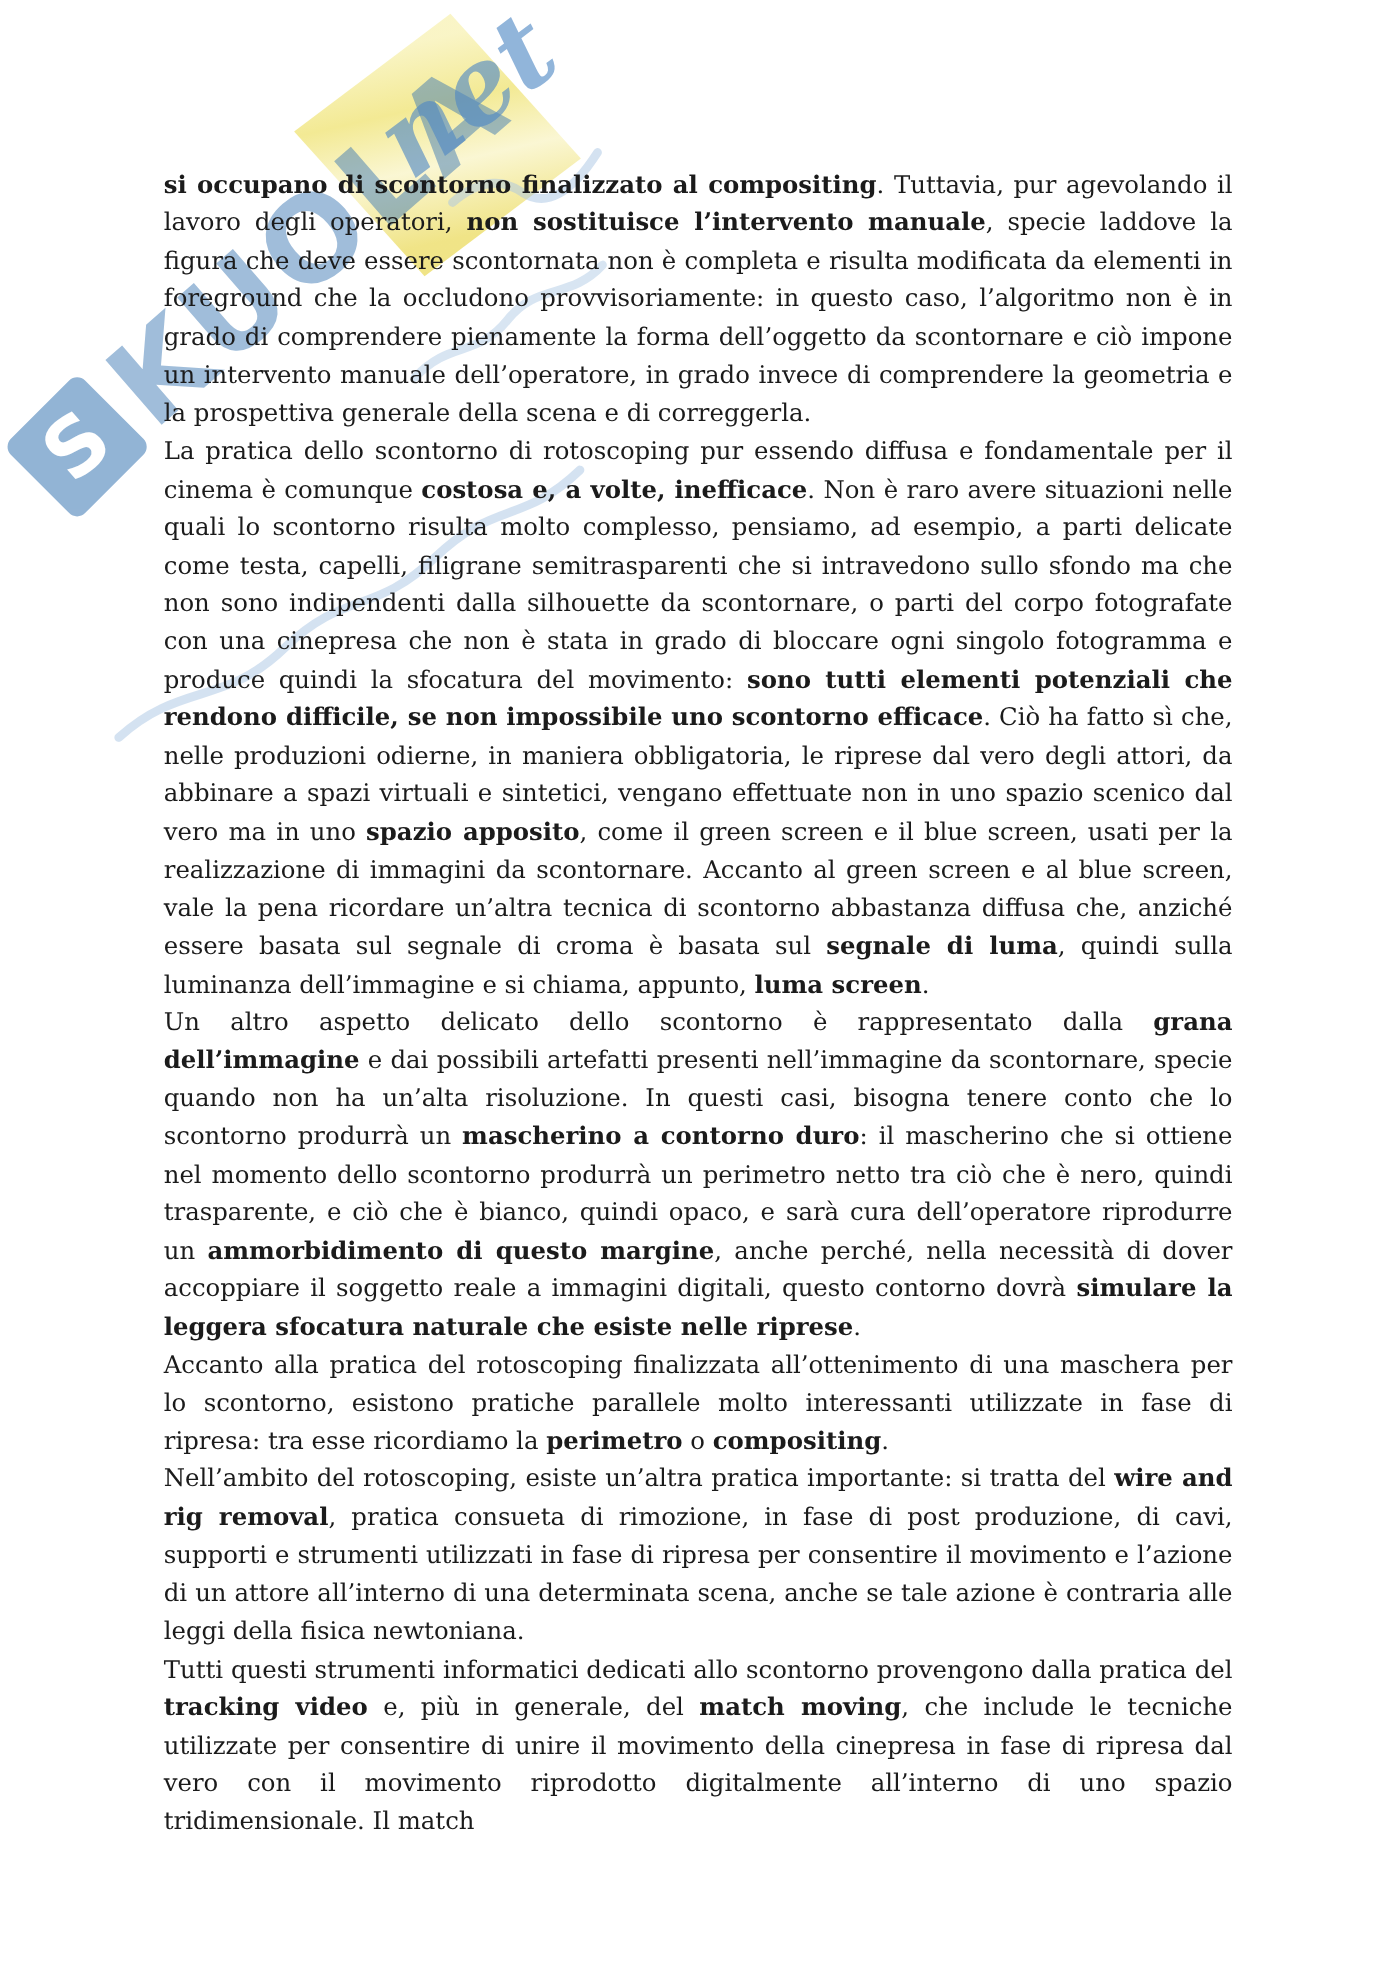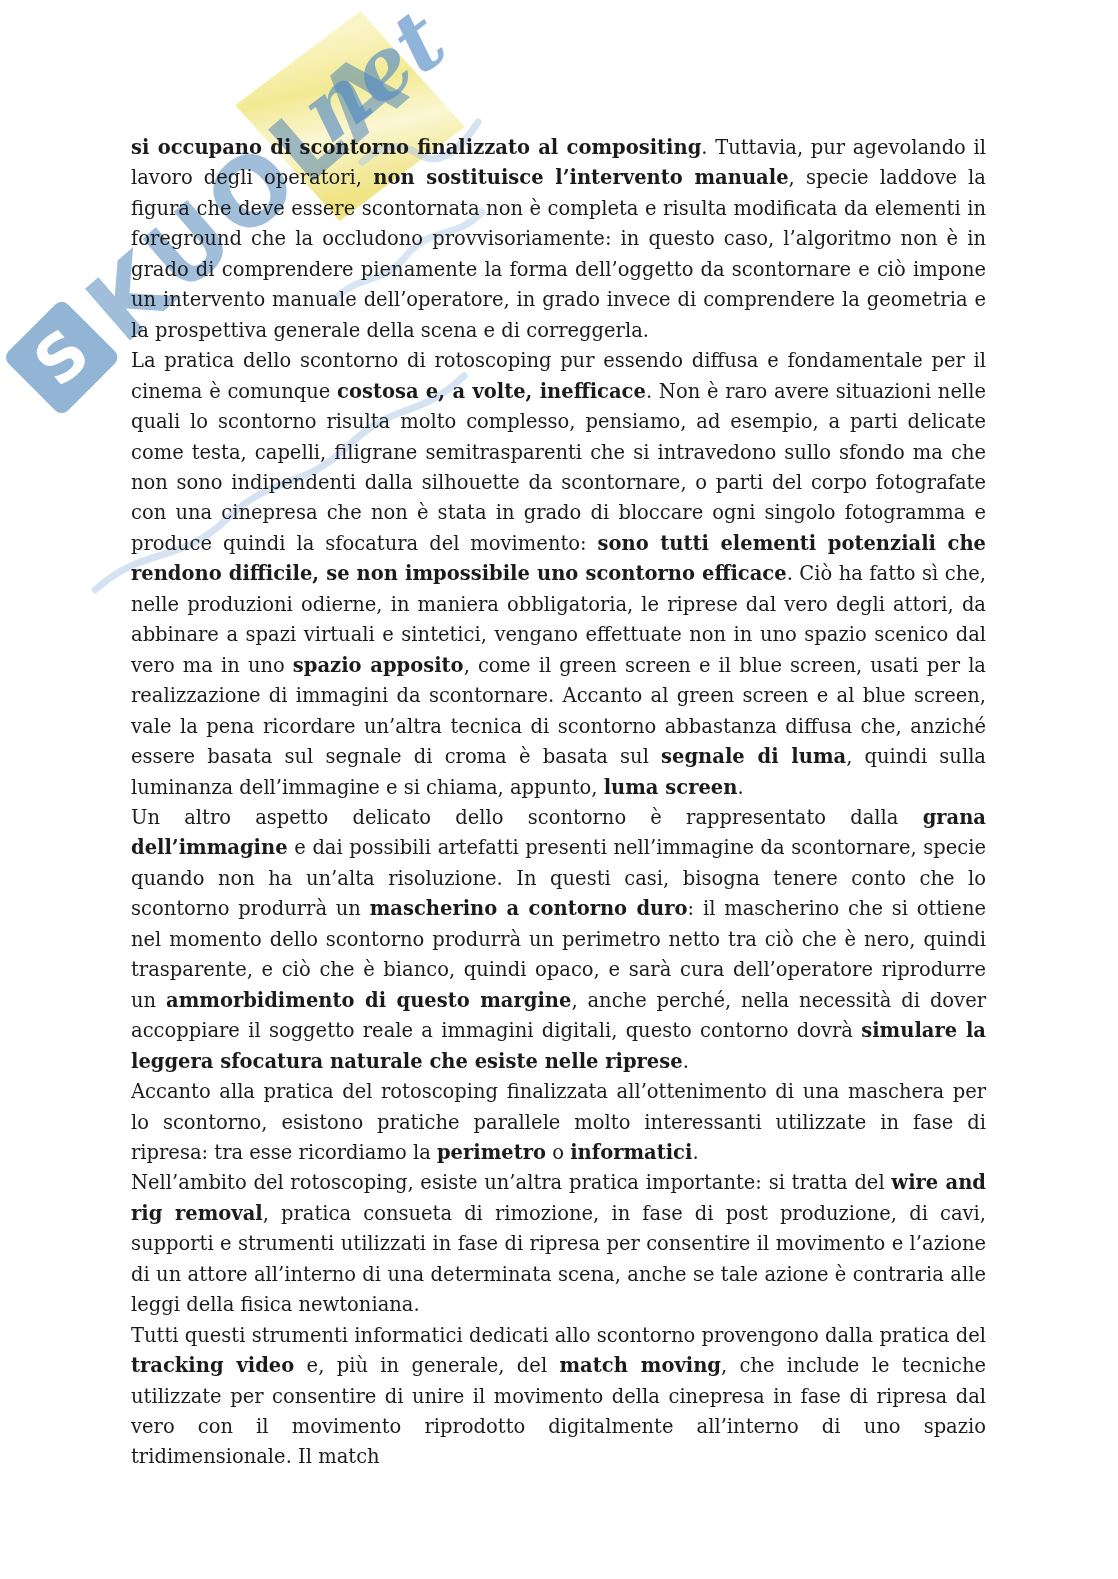--- a/index.html
+++ b/index.html
@@ -121,16 +121,16 @@
     <span class="wm-letters">KUOLA</span>
   </div>
 
   <div class="wm-net">net</div>
 </div>
 
 <div class="doc">
     <p><span class="b">si occupano di scontorno finalizzato al compositing</span><span>. Tuttavia, pur agevolando il lavoro degli operatori, </span><span class="b">non sostituisce l’intervento manuale</span><span>, specie laddove la figura che deve essere scontornata non è completa e risulta modificata da elementi in foreground che la occludono provvisoriamente: in questo caso, l’algoritmo non è in grado di comprendere pienamente la forma dell’oggetto da scontornare e ciò impone un intervento manuale dell’operatore, in grado invece di comprendere la geometria e la prospettiva generale della scena e di correggerla.</span></p>
     <p><span>La pratica dello scontorno di rotoscoping pur essendo diffusa e fondamentale per il cinema è comunque </span><span class="b">costosa e, a volte, inefficace</span><span>. Non è raro avere situazioni nelle quali lo scontorno risulta molto complesso, pensiamo, ad esempio, a parti delicate come testa, capelli, filigrane semitrasparenti che si intravedono sullo sfondo ma che non sono indipendenti dalla silhouette da scontornare, o parti del corpo fotografate con una cinepresa che non è stata in grado di bloccare ogni singolo fotogramma e produce quindi la sfocatura del movimento: </span><span class="b">sono tutti elementi potenziali che rendono difficile, se non impossibile uno scontorno efficace</span><span>. Ciò ha fatto sì che, nelle produzioni odierne, in maniera obbligatoria, le riprese dal vero degli attori, da abbinare a spazi virtuali e sintetici, vengano effettuate non in uno spazio scenico dal vero ma in uno </span><span class="b">spazio apposito</span><span>, come il green screen e il blue screen, usati per la realizzazione di immagini da scontornare. Accanto al green screen e al blue screen, vale la pena ricordare un’altra tecnica di scontorno abbastanza diffusa che, anziché essere basata sul segnale di croma è basata sul </span><span class="b">segnale di luma</span><span>, quindi sulla luminanza dell’immagine e si chiama, appunto, </span><span class="b">luma screen</span><span>.</span></p>
     <p><span>Un altro aspetto delicato dello scontorno è rappresentato dalla </span><span class="b">grana dell’immagine</span><span> e dai possibili artefatti presenti nell’immagine da scontornare, specie quando non ha un’alta risoluzione. In questi casi, bisogna tenere conto che lo scontorno produrrà un </span><span class="b">mascherino a contorno duro</span><span>: il mascherino che si ottiene nel momento dello scontorno produrrà un perimetro netto tra ciò che è nero, quindi trasparente, e ciò che è bianco, quindi opaco, e sarà cura dell’operatore riprodurre un </span><span class="b">ammorbidimento di questo margine</span><span>, anche perché, nella necessità di dover accoppiare il soggetto reale a immagini digitali, questo contorno dovrà </span><span class="b">simulare la leggera sfocatura naturale che esiste nelle riprese</span><span>.</span></p>
-    <p><span>Accanto alla pratica del rotoscoping finalizzata all’ottenimento di una maschera per lo scontorno, esistono pratiche parallele molto interessanti utilizzate in fase di ripresa: tra esse ricordiamo la </span><span class="b">perimetro</span><span> o </span><span class="b">informatici</span><span>.</span></p>
+    <p><span>Accanto alla pratica del rotoscoping finalizzata all’ottenimento di una maschera per lo scontorno, esistono pratiche parallele molto interessanti utilizzate in fase di ripresa: tra esse ricordiamo la </span><span class="b">perimetro</span><span> o </span><span class="b">compositing</span><span>.</span></p>
     <p><span>Nell’ambito del rotoscoping, esiste un’altra pratica importante: si tratta del </span><span class="b">wire and rig removal</span><span>, pratica consueta di rimozione, in fase di post produzione, di cavi, supporti e strumenti utilizzati in fase di ripresa per consentire il movimento e l’azione di un attore all’interno di una determinata scena, anche se tale azione è contraria alle leggi della fisica newtoniana.</span></p>
     <p><span>Tutti questi strumenti informatici dedicati allo scontorno provengono dalla pratica del </span><span class="b">tracking video</span><span> e, più in generale, del </span><span class="b">match moving</span><span>, che include le tecniche utilizzate per consentire di unire il movimento della cinepresa in fase di ripresa dal vero con il movimento riprodotto digitalmente all’interno di uno spazio tridimensionale. Il match</span></p>
   </div>
 
 </body></html>

